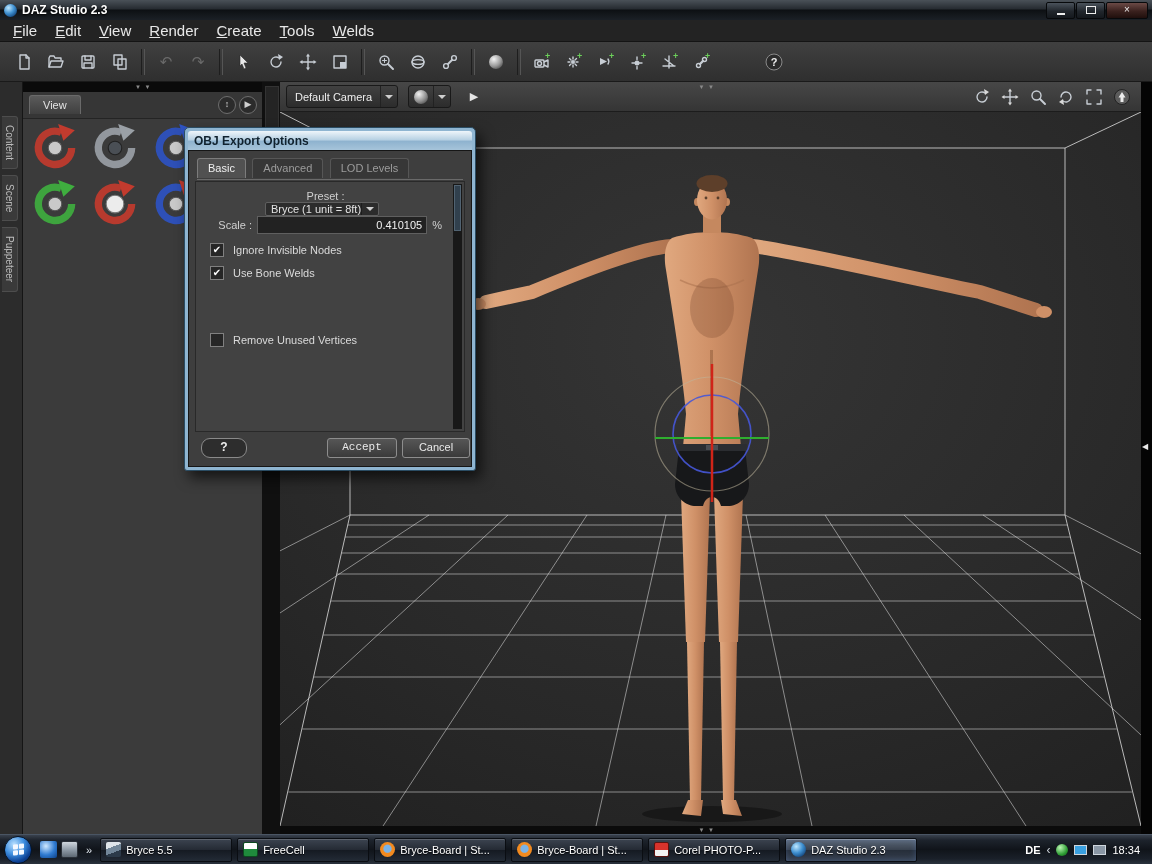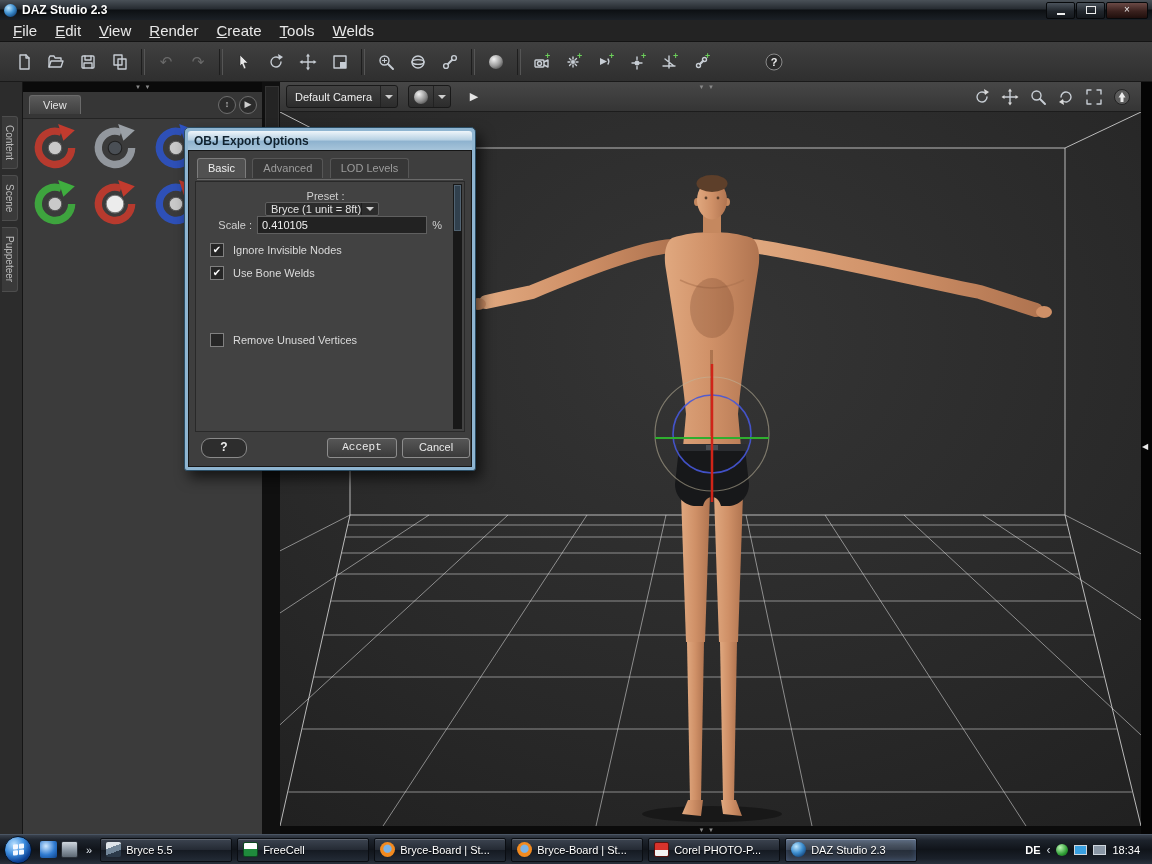--- a/index.html
+++ b/index.html
@@ -93,21 +93,21 @@
   .dlg-tab.active{background:#515151;color:#efefef;border-color:#7c7c7c;position:relative;top:0px;text-align:center;}
   .dlg-inset{position:absolute;left:6px;right:6px;top:30px;bottom:34px;border:1px solid #292929;background:#424242;}
   .dlg-scroll{position:absolute;right:2px;top:2px;bottom:2px;width:9px;background:#181818;}
   .dlg-scroll-thumb{position:absolute;left:1px;top:1px;width:7px;height:46px;background:#31404d;border:1px solid #516372;box-sizing:border-box;}
   .dlg-row{position:absolute;left:6px;right:22px;height:20px;display:flex;align-items:center;}
   .dlg-label{width:50px;text-align:right;font-size:11px;color:#cfcfcf;margin-right:5px;flex:none;}
   .dlg-dropdown{flex:1;height:19px;display:flex;align-items:center;background:#2c2c2c;
     border:1px solid #5f5f5f;border-radius:2px;}
   .dlg-dropdown .dd-label{flex:1;font-size:11px;color:#e2e2e2;padding-left:5px;}
   .scale-field{flex:1;height:16px;background:#222;border:1px solid #5f5f5f;color:#f0f0f0;
-    font-size:11px;padding:0 4px;font-family:inherit;}
+    font-size:11px;text-align:right;padding:0 4px;font-family:inherit;}
   .unit{font-size:11px;color:#cfcfcf;margin-left:5px;}
   .cb-row{position:absolute;left:14px;height:16px;display:flex;align-items:center;}
   .cb{width:12px;height:12px;background:#262626;border:1px solid #808080;margin-right:9px;
     font-size:10px;line-height:12px;text-align:center;color:#fff;}
   .cb-label{font-size:11px;color:#dadada;}
   #dlg-help{position:absolute;left:12px;bottom:8px;width:44px;height:18px;border-radius:9px;
     background:#2d2d2d;border:1px solid #8a8a8a;color:#f0f0f0;font-size:12px;font-weight:bold;
     text-align:center;line-height:17px;}
   .dlg-btn{position:absolute;bottom:8px;height:18px;border-radius:3px;font-size:11px;color:#eaeaea;
     background:linear-gradient(#565656,#3a3a3a);border:1px solid #8d8d8d;text-align:center;line-height:17px;}

